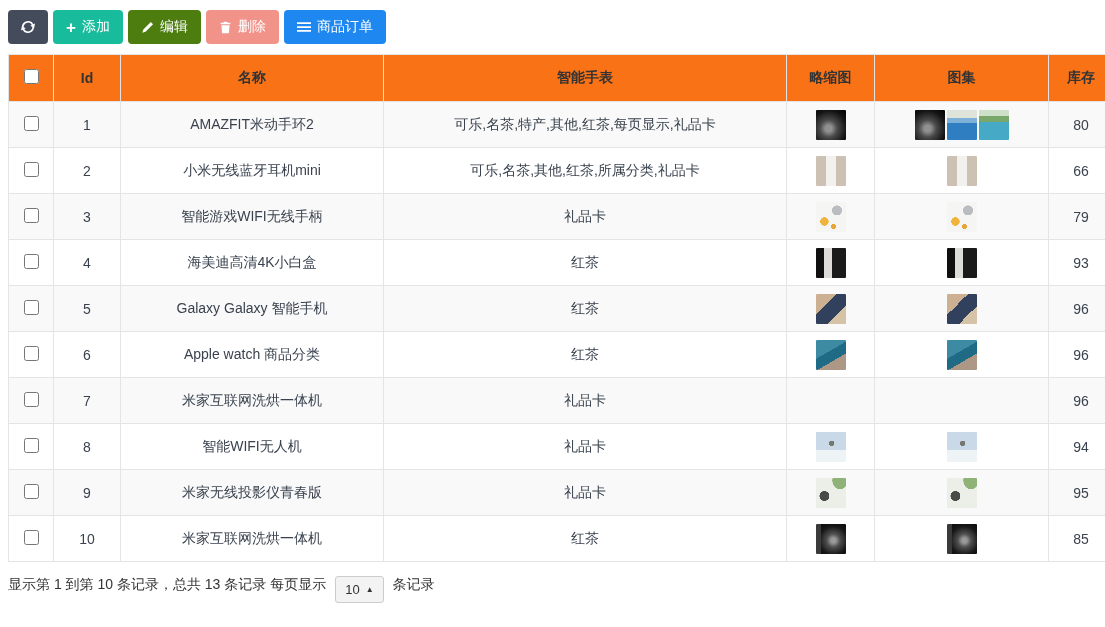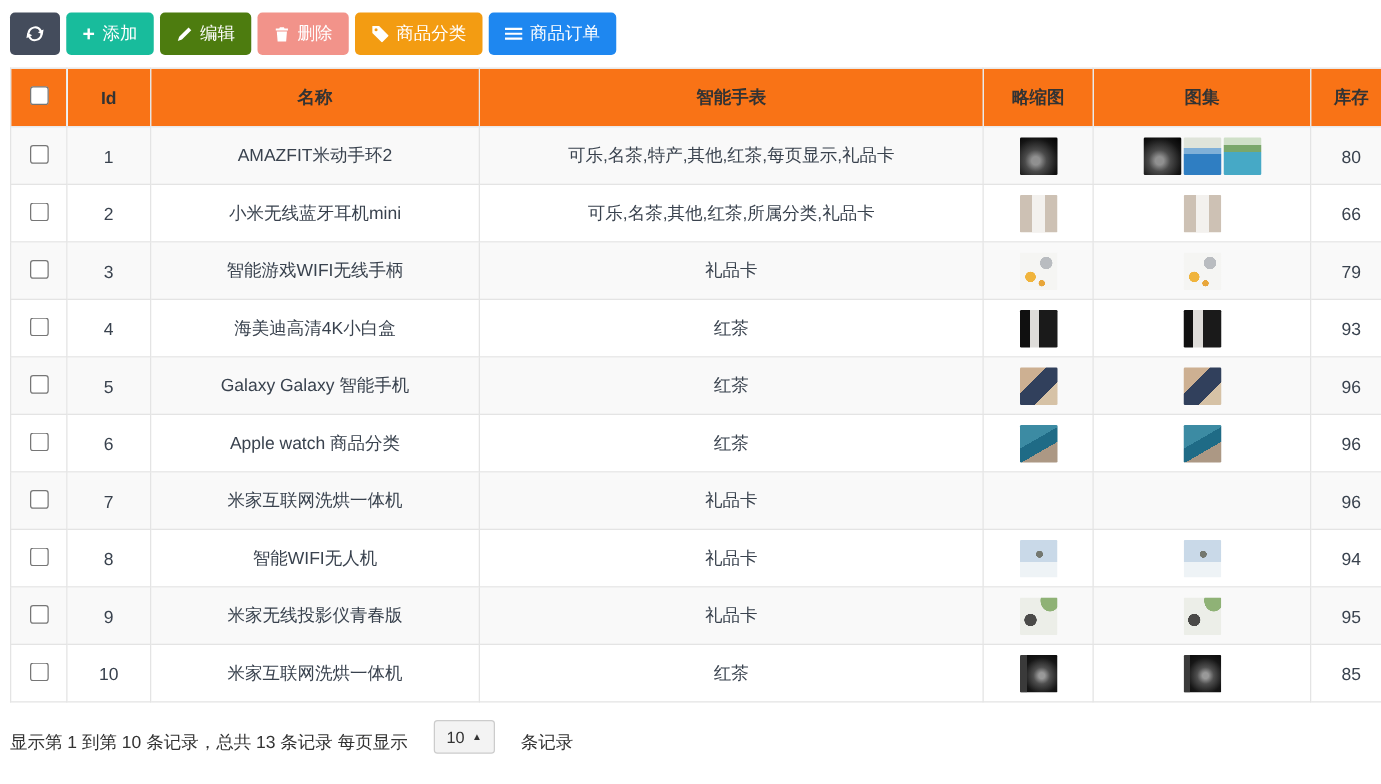--- a/index.html
+++ b/index.html
@@ -16,21 +16,21 @@
   
   table{width:100%;border-collapse:collapse;table-layout:fixed;font-size:14px;color:#39424e;}
   th,td{border:1px solid #e4e4e4;text-align:center;padding:3px;overflow:hidden;}
   thead th{height:40px;font-weight:bold;color:#333;background:#f97316;}
   tbody tr{height:46px;background:#fff;}
   tbody tr:nth-child(odd){background:#f9f9f9;}
   input[type=checkbox]{width:15px;height:15px;margin:0;cursor:pointer;}
   .thumb{width:30px;height:30px;display:inline-block;vertical-align:middle;margin:0 1px;border-radius:1px;}
 
   
-  .footer{margin-top:14px;font-size:14px;color:#333;display:flex;align-items:flex-end;gap:21px;padding-bottom:16px;}
+  .footer{margin-top:14px;font-size:14px;color:#333;display:flex;align-items:flex-start;gap:9px;padding-bottom:16px;}
   .page-size{border:1px solid #ccc;background:#f3f3f3;border-radius:3px;padding:5px 9px;font-size:13px;
              display:inline-flex;align-items:center;gap:6px;cursor:pointer;color:#333;}
   .caret{font-size:8px;line-height:1;color:#333;}
 </style>
 </head>
 <body>
 
 <div class="wrap">
 
   <div class="toolbar">
@@ -60,28 +60,20 @@
     <button class="btn" style="background:#f2938a">
       <span>
         <svg width="13" height="13" viewBox="0 0 16 16" fill="#fff">
             <path d="M6 1h4l.6 1.2H14v1.9H2V2.2h3.4L6 1zM3 5.2h10L12.2 15H3.8L3 5.2z"></path>
           </svg>
       </span>
       <span>删除</span>
     </button>
 
 
-    <button class="btn" style="background:#f39c12">
-      <span>
-        <svg width="14" height="14" viewBox="0 0 16 16" fill="#fff">
-            <path fill-rule="evenodd" d="M1 1h6.2L16 9.8 9.8 16 1 7.2V1zm3.4 2a1.4 1.4 0 1 0 0 2.8 1.4 1.4 0 0 0 0-2.8z"></path>
-          </svg>
-      </span>
-      <span>商品分类</span>
-    </button>
 
     <button class="btn" style="background:#1e87f0">
       <span>
         <svg width="14" height="14" viewBox="0 0 16 16" fill="#fff">
             <path d="M0 2.5h16v2H0zM0 7h16v2H0zM0 11.5h16v2H0z"></path>
           </svg>
       </span>
       <span>商品订单</span>
     </button>
   </div>

